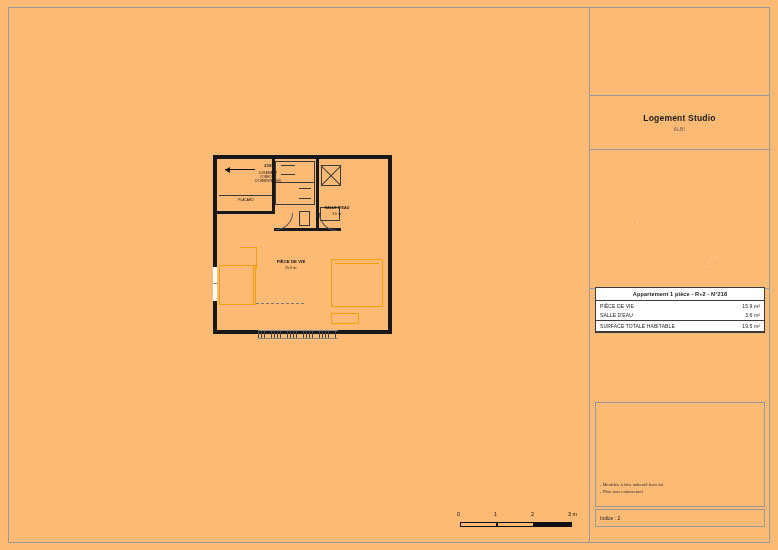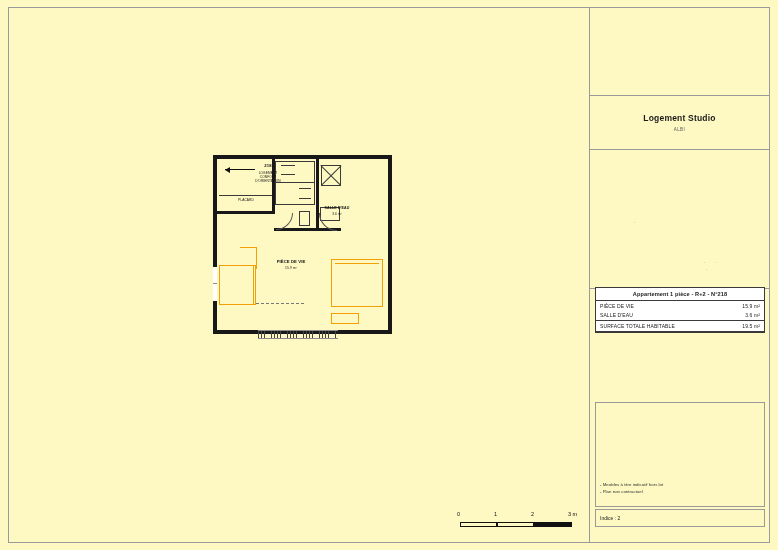--- a/index.html
+++ b/index.html
@@ -1,17 +1,17 @@
 <!DOCTYPE html>
 <html><head>
 <meta charset="utf-8">
 <style>
   html,body{margin:0;padding:0;background:#ffffff;}
   body{width:778px;height:550px;font-family:"Liberation Sans",sans-serif;color:#1a1a1a;overflow:hidden;}
-  #sheet{position:relative;width:778px;height:550px;background:#fef9c3;}
+  #sheet{position:relative;width:778px;height:550px;background:#fdba74;}
   .frame{position:absolute;left:8px;top:7px;width:762px;height:536px;border:1px solid #9a9a9a;box-sizing:border-box;}
   .vdiv{position:absolute;left:589px;top:7px;width:1px;height:536px;background:#9a9a9a;}
 
   
   .rblock{position:absolute;left:589px;border-top:1px solid #9a9a9a;box-sizing:border-box;}
   #blk-title{top:95px;width:181px;height:54px;}
   #blk-mid{top:149px;width:181px;height:140px;border-bottom:1px solid #9a9a9a;}
   .logo-title{position:absolute;left:0;top:17px;width:181px;text-align:center;font-size:8.5px;font-weight:bold;letter-spacing:.2px;}
   .logo-sub{position:absolute;left:0;top:31px;width:181px;text-align:center;font-size:4.5px;color:#555;letter-spacing:.4px;}
   .tinymark{position:absolute;font-size:4px;color:#6d6d6d;}

